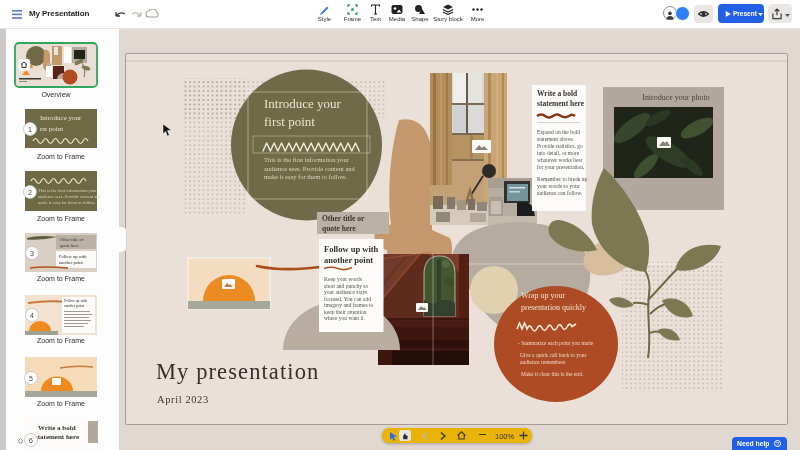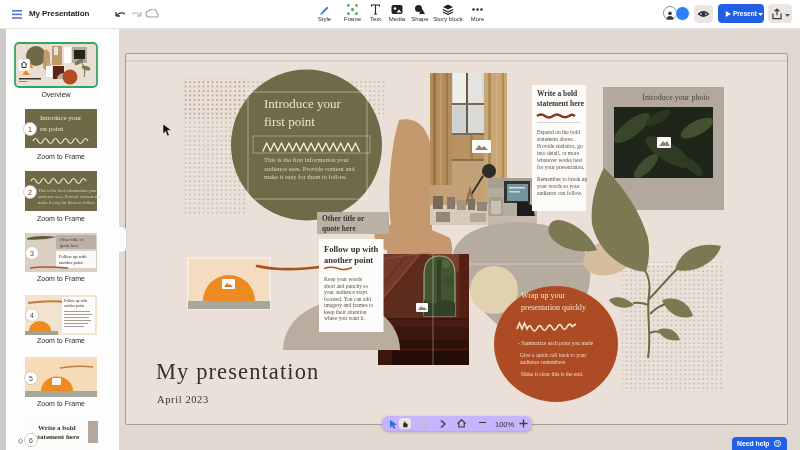--- a/index.html
+++ b/index.html
@@ -436,21 +436,21 @@
     <text x="32" y="255.5" font-size="7" fill="#444" text-anchor="middle">3</text>
     <circle cx="32" cy="315" r="6.5" fill="#fff" stroke="#c6c2bd" stroke-width="0.8"></circle>
     <text x="32" y="317.5" font-size="7" fill="#444" text-anchor="middle">4</text>
     <circle cx="31" cy="378" r="6.5" fill="#fff" stroke="#c6c2bd" stroke-width="0.8"></circle>
     <text x="31" y="380.5" font-size="7" fill="#444" text-anchor="middle">5</text>
     <circle cx="31" cy="440" r="6.5" fill="#fff" stroke="#c6c2bd" stroke-width="0.8"></circle>
     <text x="31" y="442.5" font-size="7" fill="#444" text-anchor="middle">6</text>
   </g>
 </svg>
 
-<div class="abs" style="left:382px; top:416px; width:150px; height:15px; background:#c4b5fd; border-radius:7px; box-shadow:0 1px 3px rgba(60,50,40,0.35);">
+<div class="abs" style="left:382px; top:428px; width:150px; height:15px; background:#eab308; border-radius:7px; box-shadow:0 1px 3px rgba(60,50,40,0.35);">
   <svg class="abs" style="left:7px; top:3.5px;" width="9" height="9" viewBox="0 0 9 9">
       <path d="M1,0 l0,8 l2.2,-2.2 l1.4,3 l1.6,-0.8 l-1.4,-3 l3.2,-0.3 Z" fill="#2a6ae8"></path>
     </svg>
   <div class="abs" style="left:17px; top:2px; width:12px; height:11px; background:#e8e6e3; border-radius:3px;">
     <svg style="display:block; margin:1.5px 0 0 2.2px;" width="8" height="8" viewBox="0 0 8 8">
         <path d="M2.2,7.3 L2.2,3.6 a0.55,0.55 0 0 1 1.1,0 L3.3,1.8 a0.55,0.55 0 0 1 1.1,0 L4.4,3.2 a0.55,0.55 0 0 1 1.1,0 L5.5,4.2 a0.6,0.6 0 0 1 1.2,0.3 L6.4,7.3 Z" fill="#2b2b2b"></path>
       </svg>
   </div>
   <svg class="abs" style="left:39px; top:3.5px;" width="8" height="8" viewBox="0 0 8 8">
       <path d="M6,0.5 L2,4 L6,7.5" stroke="#bdbab6" stroke-width="1.4" fill="none"></path>

